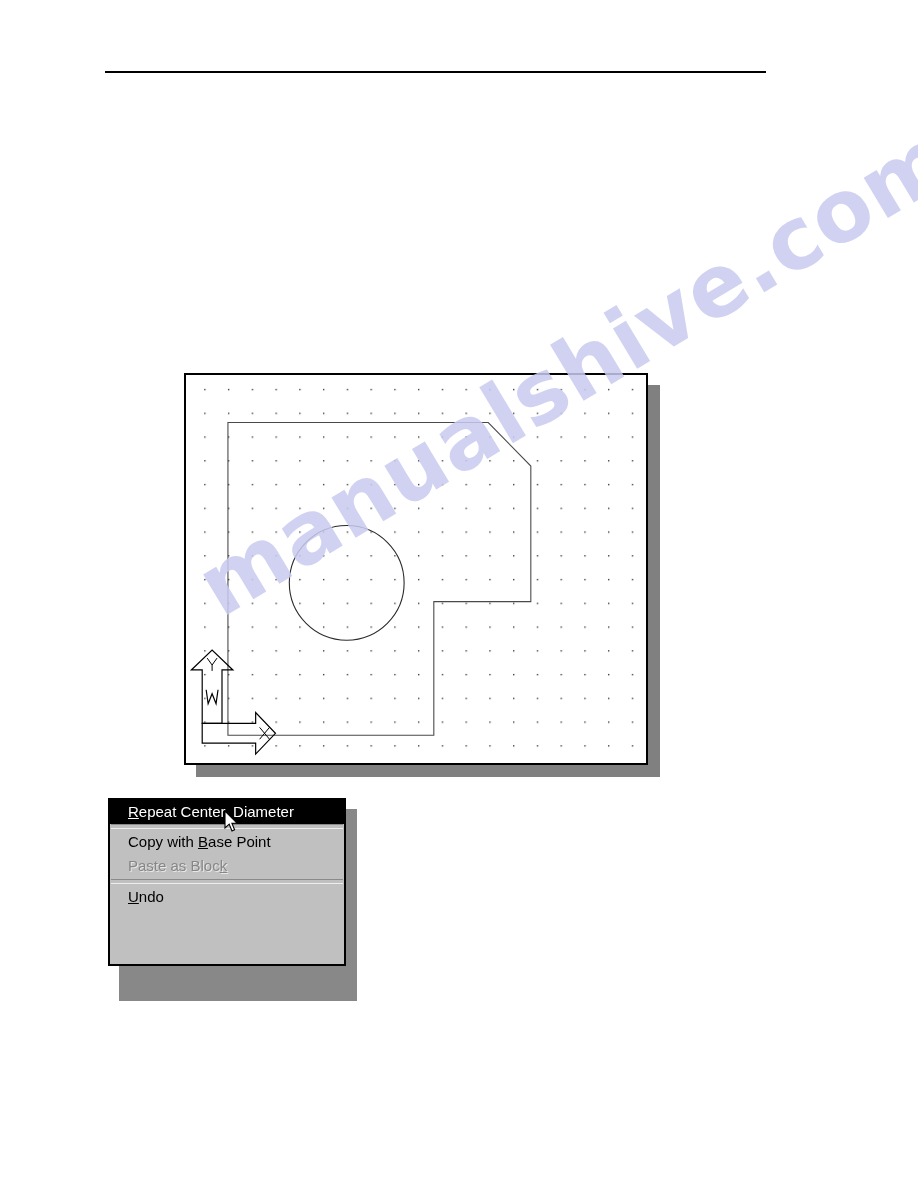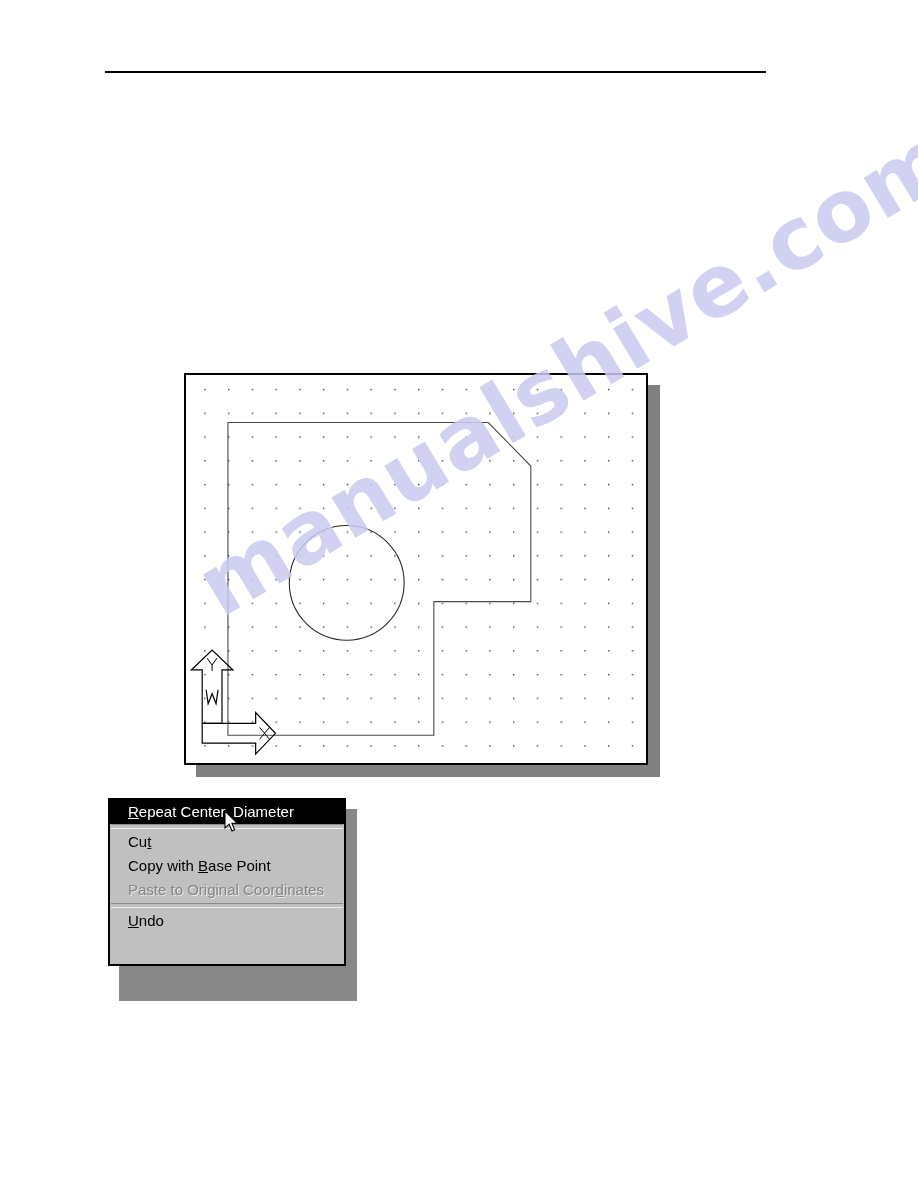--- a/index.html
+++ b/index.html
@@ -196,34 +196,31 @@
 <div id="context-menu-shadow"></div>
 
 <div id="context-menu">
 
   <div class="menu-item highlighted">
     <u>R</u><span>epeat Center, Diameter</span>
   </div>
 
   <div class="menu-sep top-sep"></div>
 
-  <div class="menu-item">
-    <span>Cu</span><u>t</u>
-  </div>
 
 
   <div class="menu-item">
     <span>Copy with </span><u>B</u><span>ase Point</span>
   </div>
 
 
-
   <div class="menu-item disabled">
-    <span>Paste to Original Coor</span><u>d</u><span>inates</span>
-  </div>
+    <span>Paste as Bloc</span><u>k</u>
+  </div>
+
 
   <div class="menu-sep"></div>
 
   <div class="menu-item">
     <u>U</u><span>ndo</span>
   </div>
 
 </div>
 
 <svg id="mouse-cursor" viewBox="0 0 16 24" xmlns="http://www.w3.org/2000/svg">

